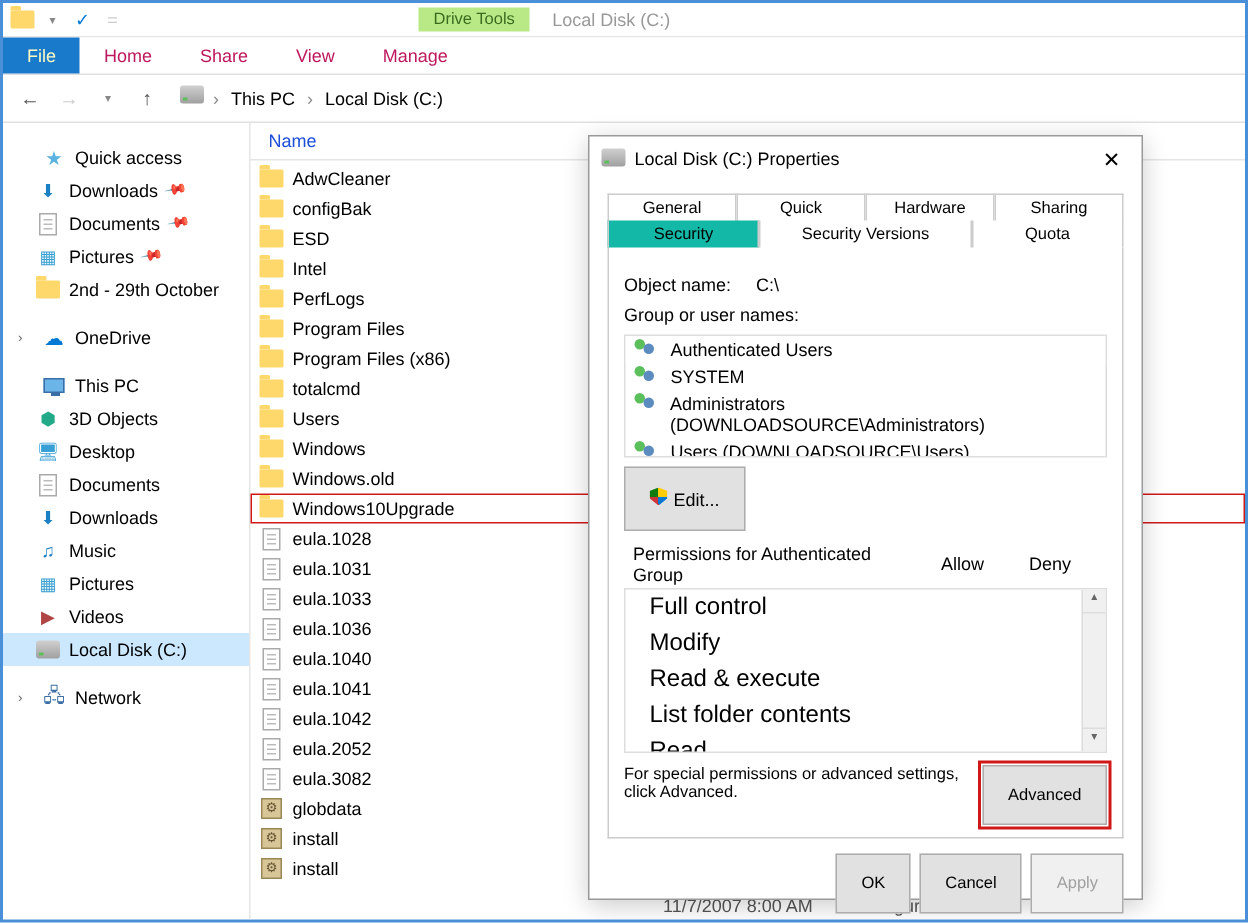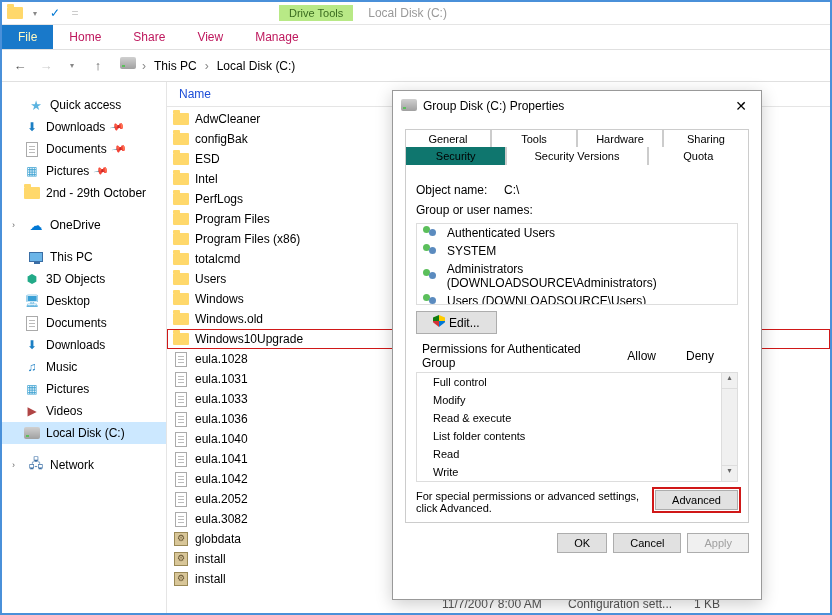--- a/index.html
+++ b/index.html
@@ -53,42 +53,42 @@
 .dialog { position: absolute; left: 390px; top: 88px; width: 370px; height: 510px; background: #fff; border: 1px solid #999; box-shadow: 0 4px 16px rgba(0,0,0,0.2); }
 .dialog .dlg-title { height: 30px; display: flex; align-items: center; padding: 0 8px; justify-content: space-between; }
 .dialog .dlg-title .ttl { display: flex; align-items: center; gap: 6px; }
 .dialog .dlg-title .close { width: 24px; height: 24px; display: flex; align-items: center; justify-content: center; cursor: pointer; font-size: 14px; }
 .dialog .dlg-body { padding: 6px 12px 10px 12px; }
 
 .tabstrip { margin-top: 2px; }
 .tabstrip .tabrow { display: flex; }
 .tabstrip .tab { border: 1px solid #ccc; background: #fff; padding: 3px 0; text-align: center; font-size: 11px; cursor: pointer; flex: 1; border-bottom: none; position: relative; }
 .tabstrip .tabrow2 .tab { border-top: none; }
-.tabstrip .tab.active { background: #0f766e; z-index: 2; }
+.tabstrip .tab.active { background: #14b8a6; z-index: 2; }
 .tabstrip .tab:not(.active) { background: #fff; }
 .tabstrip-border { border: 1px solid #ccc; border-top: none; padding: 12px 10px 8px 10px; }
 .tabstrip .tabrow2 { margin-top: -1px; }
 
 .prop-row { margin: 6px 0; }
 .groupbox { border: 1px solid #ddd; margin: 4px 0; }
 .group-list { max-height: 82px; overflow: hidden; }
-.group-list .gitem { display: flex; align-items: center; gap: 6px; padding: 2px 6px; }
+.group-list .gitem { display: flex; align-items: flex-start; gap: 6px; padding: 2px 6px; }
 .group-list .gitem.sel { background: #fff; }
 .people-icon { width: 18px; height: 14px; display: inline-block; position: relative; }
 .people-icon::before { content: ""; position: absolute; width: 7px; height: 7px; background: #5bbf5b; border-radius: 50%; left: 0; top: 0; }
 .people-icon::after { content: ""; position: absolute; width: 7px; height: 7px; background: #5b8bbf; border-radius: 50%; left: 6px; top: 3px; }
 
 .perm-header { display: flex; justify-content: space-between; padding: 2px 6px; font-size: 11px; }
 .perm-list { border: 1px solid #ddd; height: 110px; overflow: hidden; position: relative; }
-.perm-list .pitem { padding: 3px 16px; font-size: 11px; }
+.perm-list .pitem { padding: 3px 16px; font-size: 16px; }
 .perm-list .scrollbar { position: absolute; right: 0; top: 0; width: 16px; height: 100%; background: #f0f0f0; border-left: 1px solid #ddd; }
 .perm-list .scrollbar .thumb-up { height: 16px; text-align: center; font-size: 8px; color: #666; border-bottom: 1px solid #ddd; }
 .perm-list .scrollbar .thumb-down { position: absolute; bottom: 0; height: 16px; width: 100%; text-align: center; font-size: 8px; color: #666; border-top: 1px solid #ddd; }
 
-.btn { border: 1px solid #adadad; background: #e1e1e1; padding: 3px 16px; cursor: pointer; font-size: 11px; }
+.btn { border: 1px solid #adadad; background: #e1e1e1; padding: 13px 16px; cursor: pointer; font-size: 11px; }
 .btn:disabled { color: #a0a0a0; background: #f0f0f0; }
 .btn.adv { outline: 2px solid #d01818; outline-offset: 1px; }
 .btn-row { display: flex; justify-content: flex-end; gap: 6px; margin-top: 10px; }
 
 .edit-row { display: flex; justify-content: space-between; align-items: center; margin: 6px 0; }
 .adv-row { display: flex; justify-content: space-between; align-items: flex-start; margin: 8px 0 0 0; }
 .adv-row .note { flex: 1; font-size: 11px; padding-right: 10px; }
 
 
 .folder-icon { width: 16px; height: 12px; background: #ffd86b; border-radius: 1px; position: relative; display: inline-block; }
@@ -405,29 +405,29 @@
         <span>1 KB</span>
       </div>
     </div>
   </div>
 </div>
 
 <div class="dialog">
   <div class="dlg-title">
     <div class="ttl">
       <span class="nav-icon"><span class="drive-icon"></span></span>
-      <span>Group Disk (C:) Properties</span>
+      <span>Local Disk (C:) Properties</span>
     </div>
     <div class="close">✕</div>
   </div>
   <div class="dlg-body">
     <div class="tabstrip">
       <div class="tabrow">
         <div class="tab">General</div>
-        <div class="tab">Tools</div>
+        <div class="tab">Quick</div>
         <div class="tab">Hardware</div>
         <div class="tab">Sharing</div>
       </div>
       <div class="tabrow tabrow2">
         <div class="tab active">Security</div>
         <div class="tab" style="flex:1.4;">Security Versions</div>
         <div class="tab">Quota</div>
       </div>
       <div class="tabstrip-border">
 

